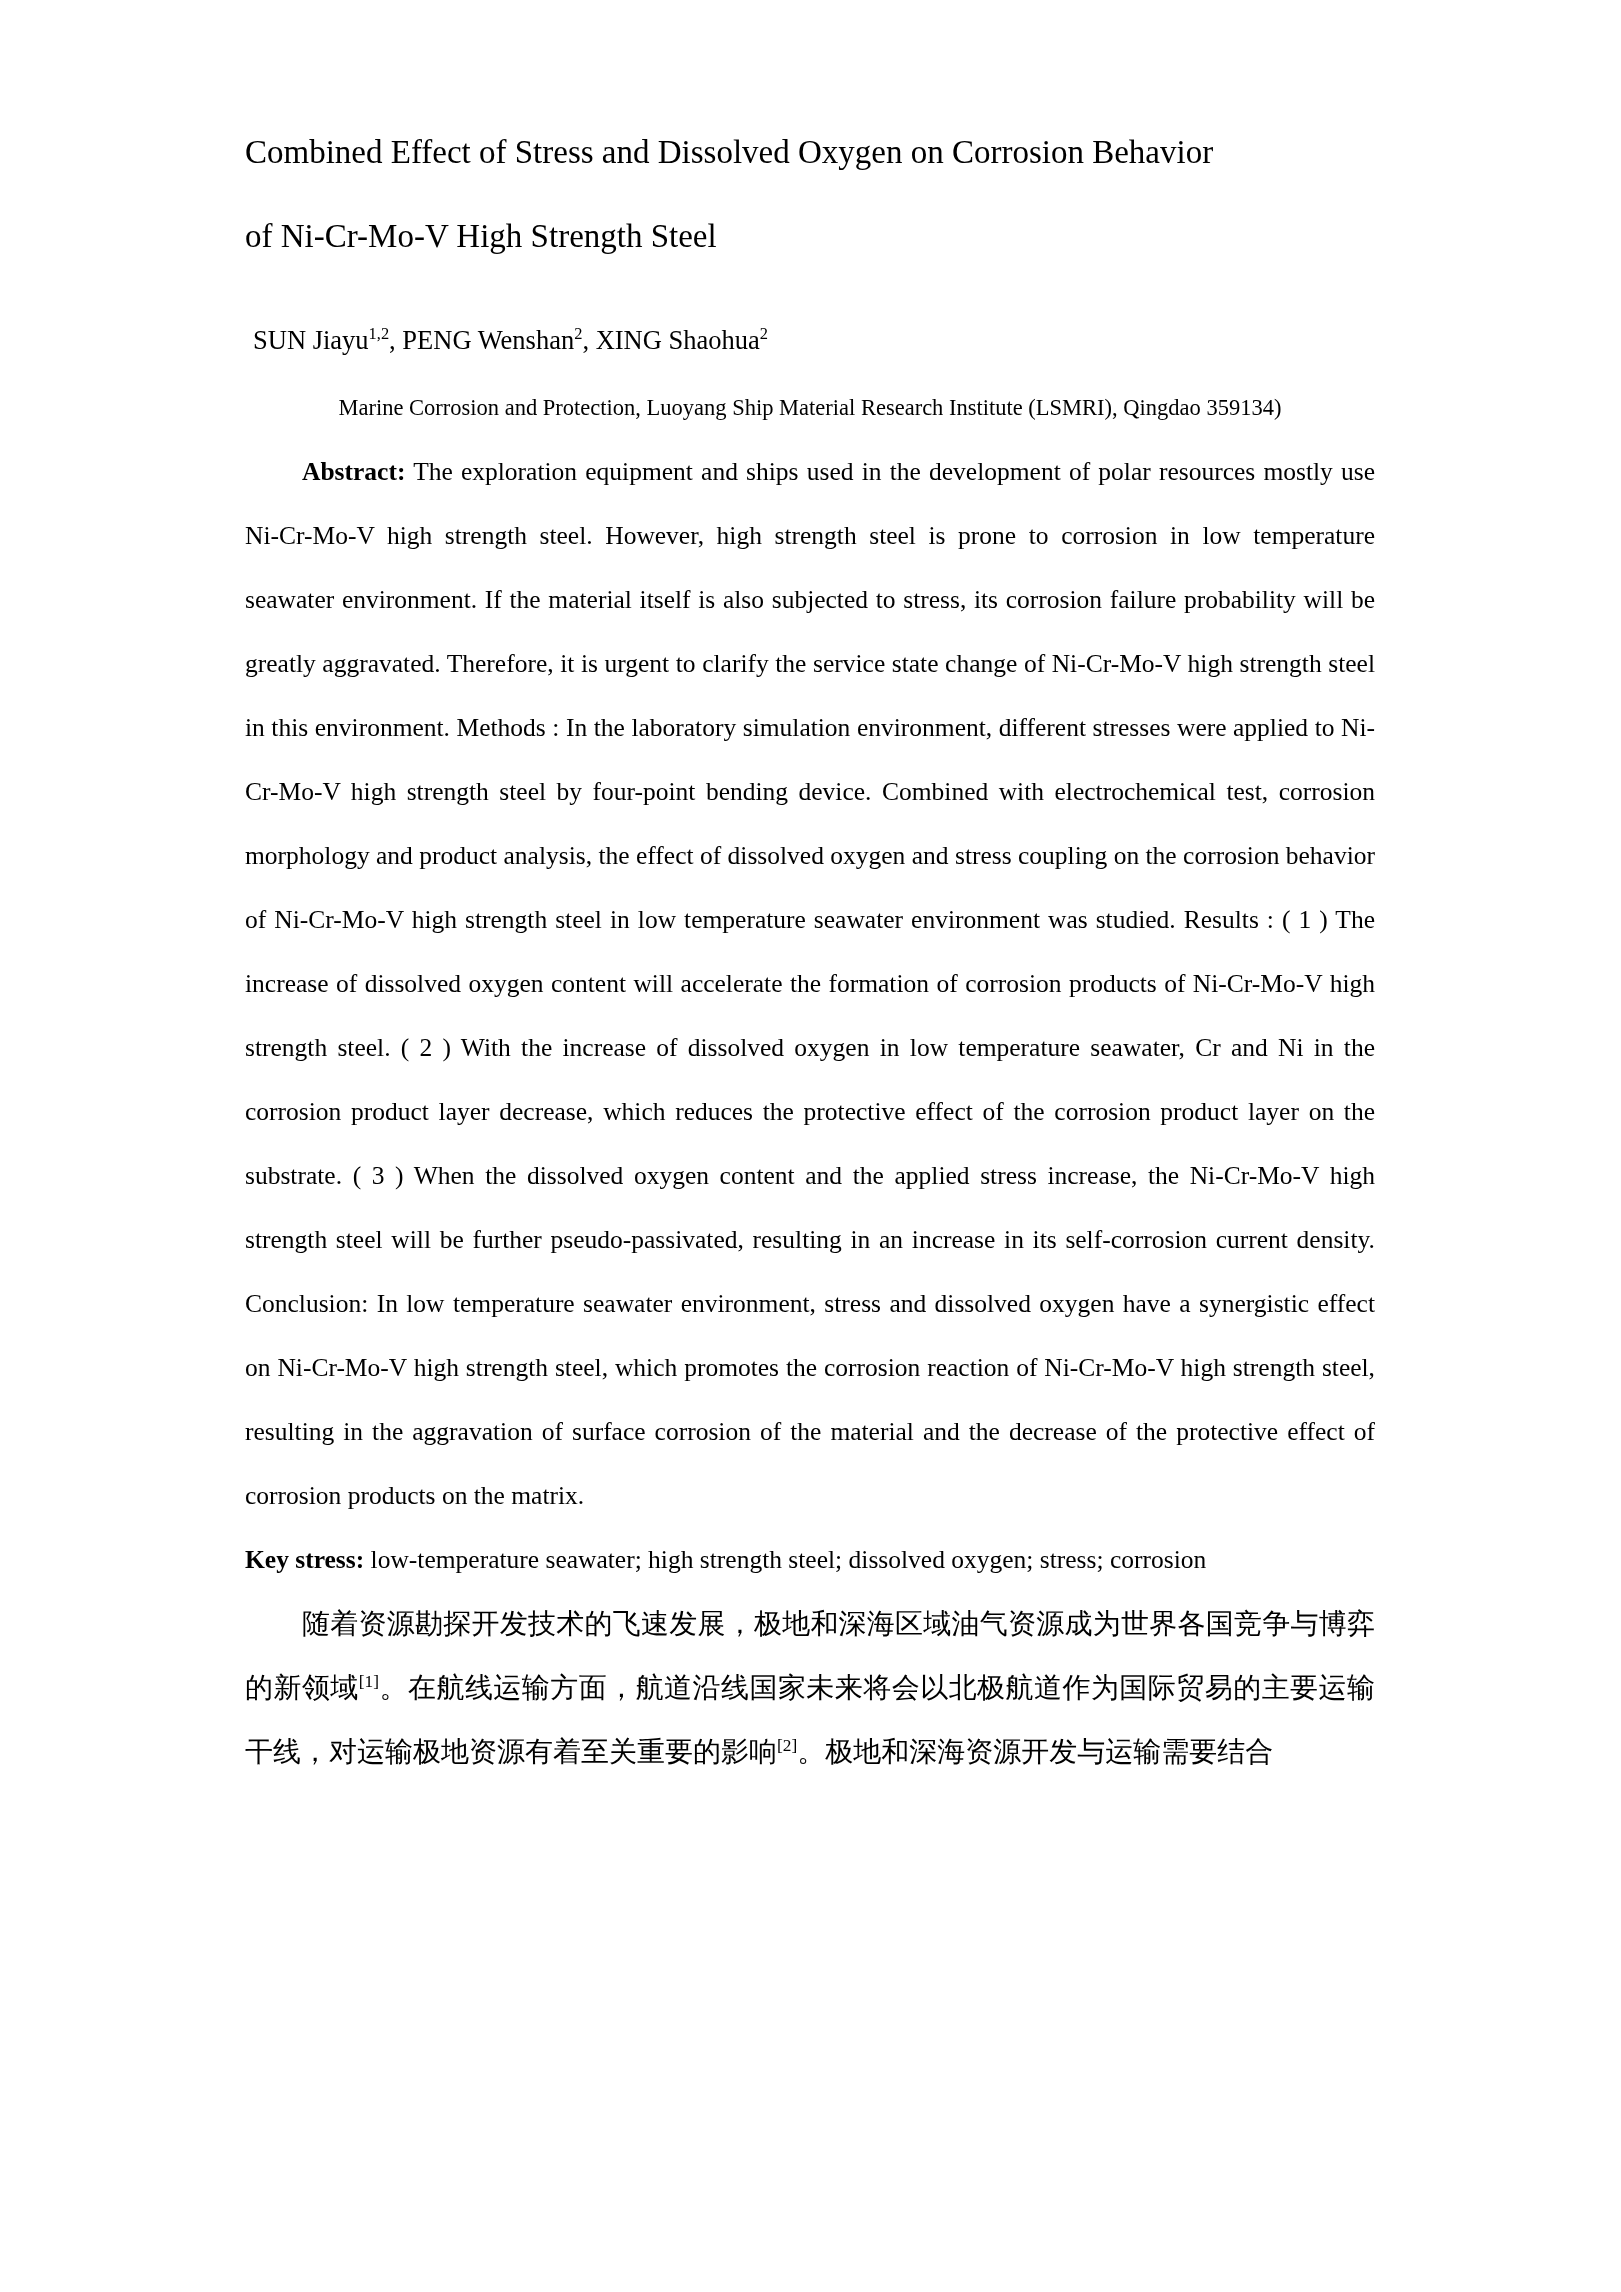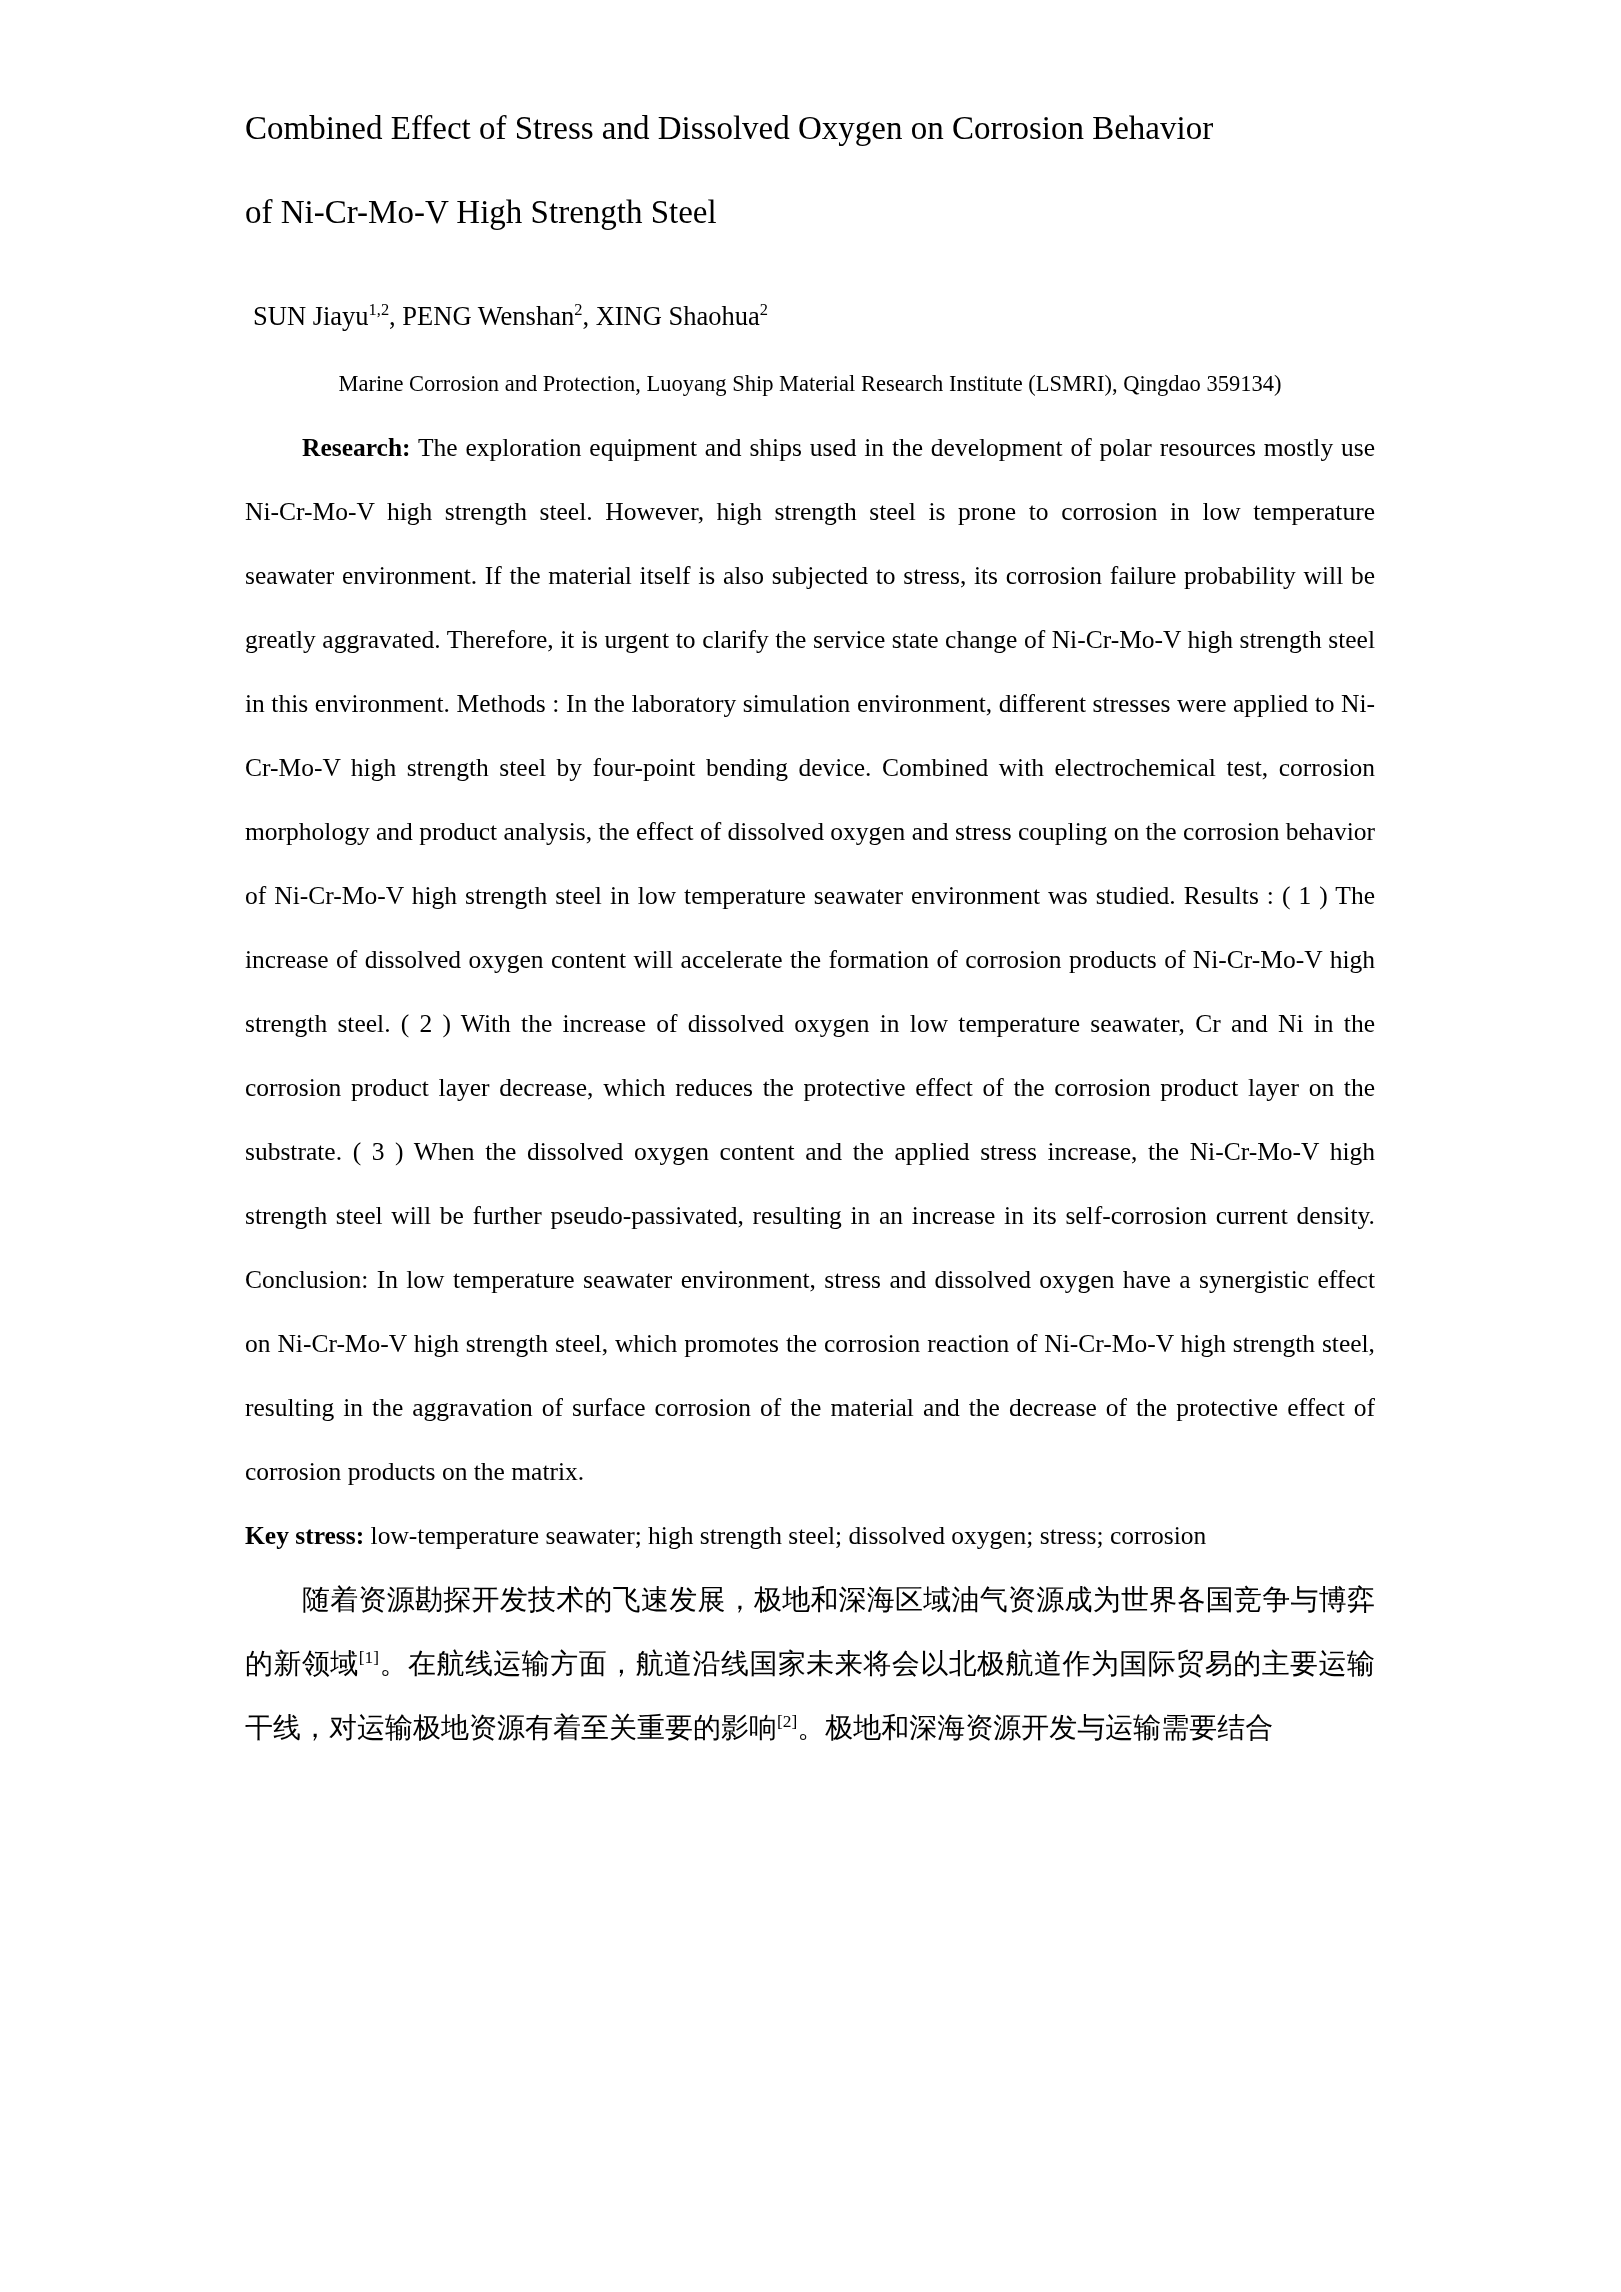--- a/index.html
+++ b/index.html
@@ -14,21 +14,21 @@
     background: #ffffff;
     color: #000000;
     font-family: "Liberation Serif", "DejaVu Serif", serif;
     overflow: hidden;
   }
   .content {
     position: absolute;
     left: 245px;
     top: 0;
     width: 1130px;
-    padding-top: 86px;
+    padding-top: 110px;
   }
   .title {
     margin: 0;
     font-size: 33px;
     font-weight: 400;
     line-height: 84px;
   }
   .title .tline {
     display: block;
     white-space: nowrap;
@@ -82,21 +82,21 @@
         <span class="tline">Combined Effect of Stress and Dissolved Oxygen on Corrosion Behavior</span>
         <span class="tline">of Ni-Cr-Mo-V High Strength Steel</span>
       </h1>
 
     <p class="authors"><span>SUN Jiayu</span><sup>1,2</sup><span>, </span><span>PENG Wenshan</span><sup>2</sup><span>, </span><span>XING Shaohua</span><sup>2</sup></p>
 
     <p class="affiliation">
         <span class="aff-line">Marine Corrosion and Protection, Luoyang Ship Material Research Institute (LSMRI), Qingdao 359134)</span>
       </p>
 
-    <p class="para abstract"><span class="label">Research:</span>
+    <p class="para abstract"><span class="label">Abstract:</span>
       <span>The exploration equipment and ships used in the development of polar resources mostly use Ni-Cr-Mo-V high strength steel. However, high strength steel is prone to corrosion in low temperature seawater environment. If the material itself is also subjected to stress, its corrosion failure probability will be greatly aggravated. Therefore, it is urgent to clarify the service state change of Ni-Cr-Mo-V high strength steel in this environment. Methods : In the laboratory simulation environment, different stresses were applied to Ni-Cr-Mo-V high strength steel by four-point bending device. Combined with electrochemical test, corrosion morphology and product analysis, the effect of dissolved oxygen and stress coupling on the corrosion behavior of Ni-Cr-Mo-V high strength steel in low temperature seawater environment was studied. Results : ( 1 ) The increase of dissolved oxygen content will accelerate the formation of corrosion products of Ni-Cr-Mo-V high strength steel. ( 2 ) With the increase of dissolved oxygen in low temperature seawater, Cr and Ni in the corrosion product layer decrease, which reduces the protective effect of the corrosion product layer on the substrate. ( 3 ) When the dissolved oxygen content and the applied stress increase, the Ni-Cr-Mo-V high strength steel will be further pseudo-passivated, resulting in an increase in its self-corrosion current density. Conclusion: In low temperature seawater environment, stress and dissolved oxygen have a synergistic effect on Ni-Cr-Mo-V high strength steel, which promotes the corrosion reaction of Ni-Cr-Mo-V high strength steel, resulting in the aggravation of surface corrosion of the material and the decrease of the protective effect of corrosion products on the matrix.</span></p>
 
     <p class="para keywords"><span class="label">Key stress:</span>
       <span>low-temperature seawater; high strength steel; dissolved oxygen; stress; corrosion</span></p>
 
     <p class="cn"><span>随着资源勘探开发技术的飞速发展，极地和深海区域油气资源成为世界各国竞争与博弈的新领域</span><sup>[1]</sup><span>。在航线运输方面，航道沿线国家未来将会以北极航道作为国际贸易的主要运输干线，对运输极地资源有着至关重要的影响</span><sup>[2]</sup><span>。极地和深海资源开发与运输需要结合</span></p>
 
   </div>
 </div>
 

